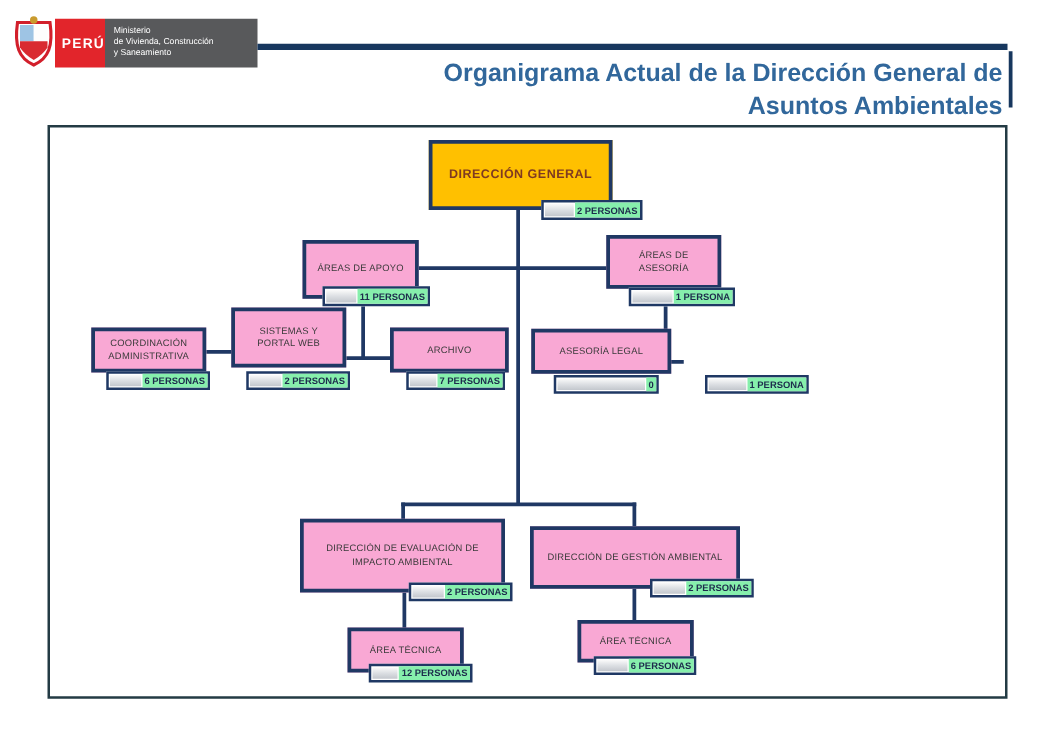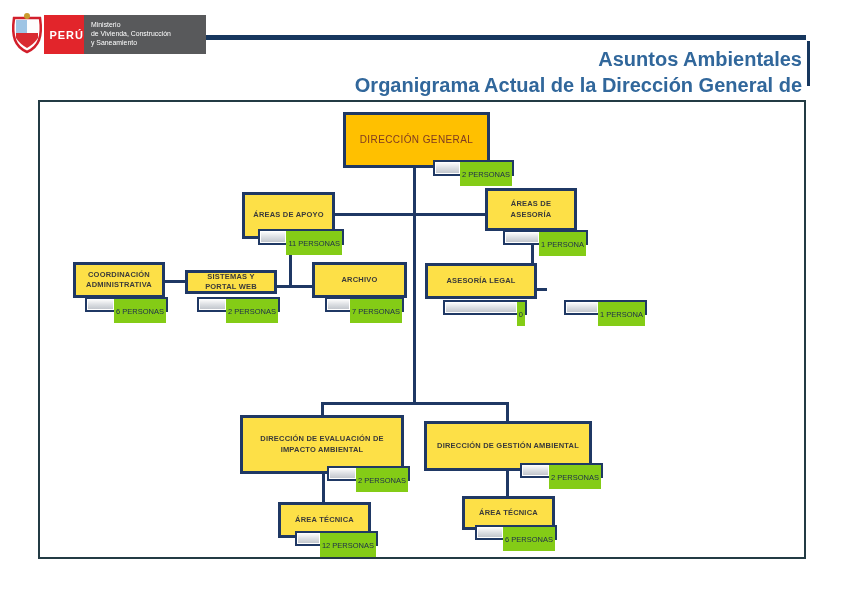--- a/index.html
+++ b/index.html
@@ -16,29 +16,29 @@
   .ministry-box{background:var(--ministry-gray);color:#fff;font-size:6.9px;line-height:1.3;
     display:flex;flex-direction:column;justify-content:center;padding-left:7px;}
   .topline{background:var(--header-navy);}
   .title{color:var(--title-blue);font-weight:bold;font-size:20px;line-height:1.32;text-align:right;}
   .accent-v{background:var(--header-navy);}
   
   .frame{border:2px solid var(--frame);background:transparent;}
   
   .line{position:absolute;background:var(--navy);}
   
-  .box{position:absolute;box-sizing:border-box;border:3px solid var(--navy);background:#fde047;
+  .box{position:absolute;box-sizing:border-box;border:3px solid var(--navy);background:#f9a8d4;
     display:flex;align-items:center;justify-content:center;text-align:center;
-    font-size:7.5px;font-weight:700;color:#3a3a3a;line-height:1.35;padding:2px;letter-spacing:.2px;}
-  .box.dg{background:var(--amber);color:var(--dg-text);font-size:10px;font-weight:normal;letter-spacing:.4px;}
+    font-size:7.5px;font-weight:400;color:#3a3a3a;line-height:1.35;padding:2px;letter-spacing:.2px;}
+  .box.dg{background:var(--amber);color:var(--dg-text);font-size:10px;font-weight:bold;letter-spacing:.4px;}
   
   .badge{position:absolute;box-sizing:border-box;border:2px solid var(--navy);background:#fff;
     display:flex;align-items:stretch;}
   .badge .bar{flex:1;margin:1px;background:linear-gradient(180deg,#fafafa 0%,#dcdfe3 50%,#c3c7cd 100%);}
-  .badge .num{font-size:7.5px;font-weight:400;color:#1d2c4c;padding:12px 2px;background:#84cc16;
+  .badge .num{font-size:7.5px;font-weight:700;color:#1d2c4c;padding:0 2px;background:#86efac;
     display:flex;align-items:center;white-space:nowrap;}
 </style>
 </head>
 <body>
 
 <div id="slide" style="--navy: #1F3864; --header-navy: #17375E; --title-blue: #31679B; --amber: #FFC000; --dg-text: #7F3A21; --peru-red: #E2252B; --ministry-gray: #58595B; --frame: #233B44;">
 
   <svg class="abs" style="left:9px;top:12px" width="36" height="42" viewBox="0 0 36 42">
     <path d="M5 6 Q3 20 6 28 Q9 36 18 40 Q27 36 30 28 Q33 20 31 6 Z" fill="#fff" stroke="#D21F2B" stroke-width="2.5"></path>
     <rect x="7" y="8" width="11" height="13" fill="#9EC4E4"></rect>
@@ -50,22 +50,22 @@
     <span>PERÚ</span>
   </div>
   <div class="abs ministry-box" style="left:84px;top:15px;width:122px;height:39px">
     <span>Ministerio</span>
     <span>de Vivienda, Construcción</span>
     <span>y Saneamiento</span>
   </div>
   <div class="abs topline" style="left:206px;top:35px;width:600px;height:5px"></div>
   <div class="abs accent-v" style="left:807px;top:41px;width:3px;height:45px"></div>
   <div class="abs title" style="left:230px;top:46px;width:572px">
+    <div>Organigrama Actual de la Dirección General de</div>
     <div>Asuntos Ambientales</div>
-    <div>Organigrama Actual de la Dirección General de</div>
   </div>
 
   <div class="abs frame" style="left:38px;top:100px;width:768px;height:459px"></div>
 
   <div class="line" style="left:413px;top:168px;width:3px;height:236px"></div>
   <div class="line" style="left:335px;top:213px;width:152px;height:3px"></div>
   <div class="line" style="left:289px;top:245px;width:3px;height:43px"></div>
   <div class="line" style="left:277px;top:285px;width:37px;height:3px"></div>
   <div class="line" style="left:165px;top:280px;width:22px;height:3px"></div>
   <div class="line" style="left:531px;top:245px;width:3px;height:45px"></div>
@@ -101,21 +101,21 @@
   </div>
 
   <div class="box" style="left:73px;top:262px;width:92px;height:36px">
     <span>COORDINACIÓN ADMINISTRATIVA</span>
   </div>
   <div class="badge" style="left:85px;top:297px;width:83px;height:15px">
     <span class="bar"></span>
     <span class="num">6 PERSONAS</span>
   </div>
 
-  <div class="box" style="left:185px;top:270px;width:92px;height:24px">
+  <div class="box" style="left:185px;top:246px;width:92px;height:48px">
     <span style="max-width:60px">SISTEMAS Y PORTAL WEB</span>
   </div>
   <div class="badge" style="left:197px;top:297px;width:83px;height:15px">
     <span class="bar"></span>
     <span class="num">2 PERSONAS</span>
   </div>
 
   <div class="box" style="left:312px;top:262px;width:95px;height:36px">
     <span>ARCHIVO</span>
   </div>

